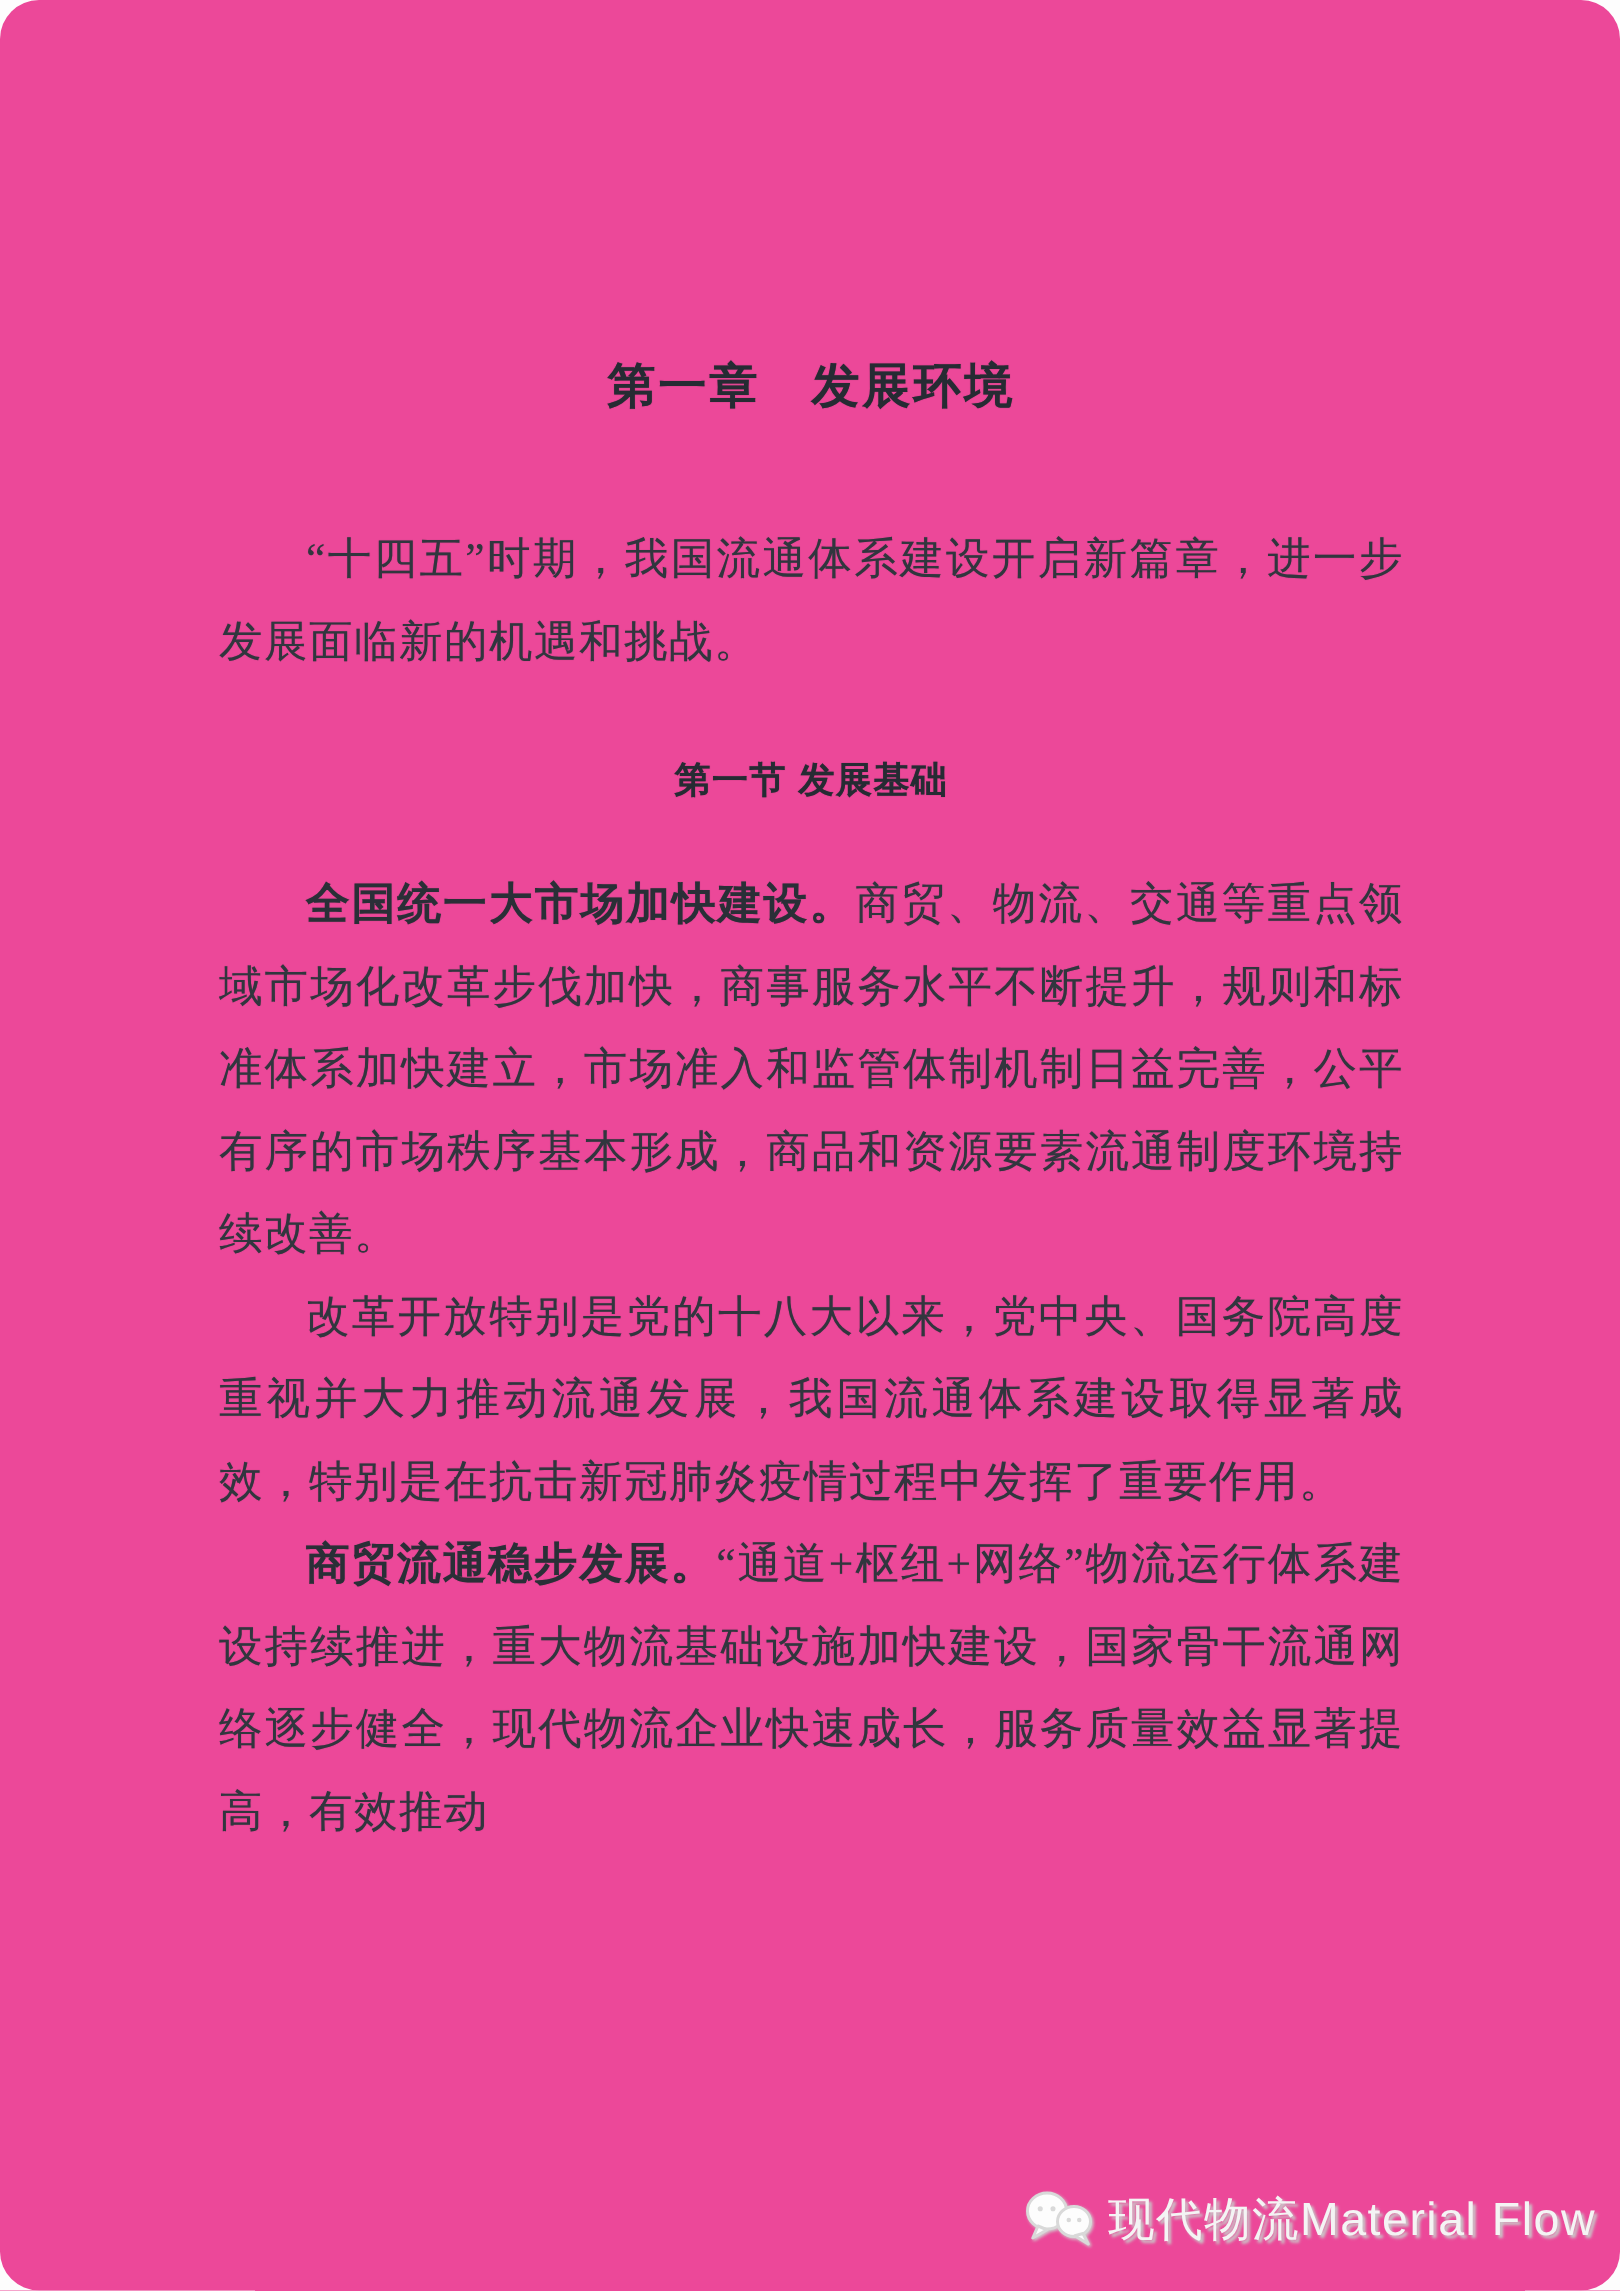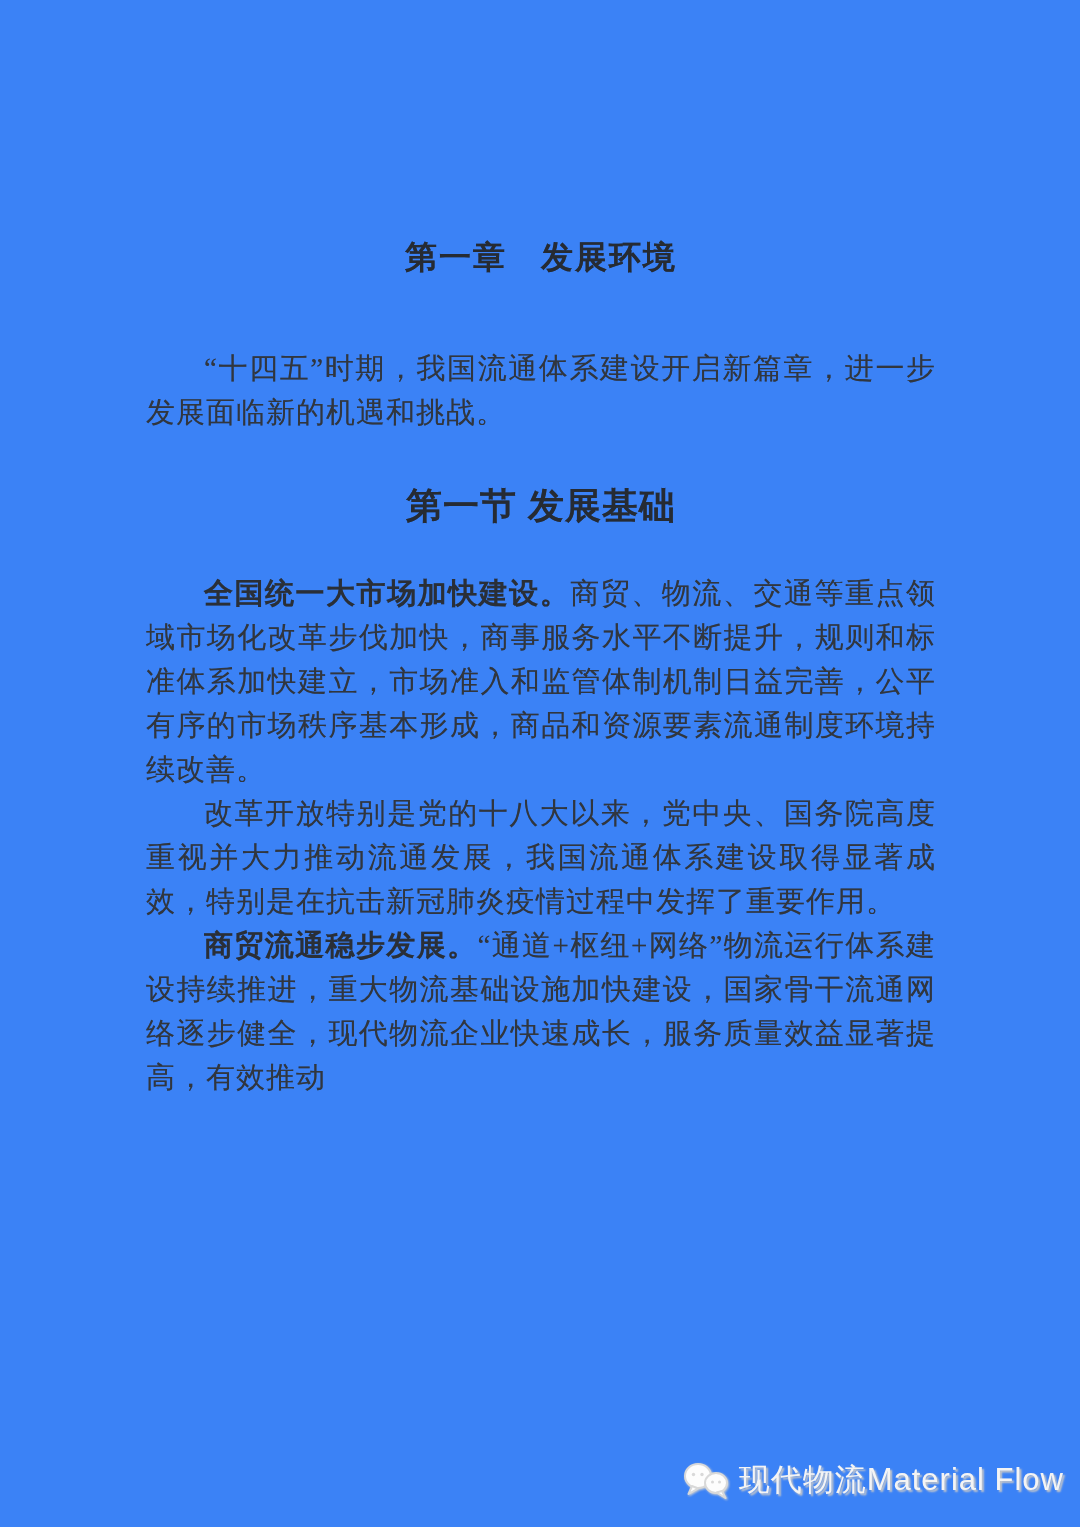--- a/index.html
+++ b/index.html
@@ -6,21 +6,22 @@
   body {
     width:1080px; height:1527px;
     background:#fdfdfd;
     position:relative;
     overflow:hidden;
     font-family:"Liberation Serif", serif;
     color:#31363e;
   }
   .sheet {
     position:absolute; inset:0;
-    background:#3b82f6;
+    background:#ec4899;
+    border-radius:26px;
   }
   .content {
     position:absolute;
     left:146px;
     width:790px;
     top:0;
   }
   .chapter-title {
     margin:236px 0 0 0;
     text-align:center;
@@ -37,46 +38,46 @@
     line-height:55px;
     text-align:justify;
     text-indent:2em;
     letter-spacing:1px;
     text-shadow:0 0 0.6px rgba(45,50,60,0.45);
   }
   .section-title {
     margin:48px 0 0 0;
     text-align:center;
     font-family:"Liberation Sans", sans-serif;
-    font-size:36px;
+    font-size:24px;
     font-weight:700;
     letter-spacing:1px;
     color:#262b33;
     text-shadow:0 0 0.6px rgba(30,34,42,0.55);
   }
   .body-text { margin-top:40px; }
   .para {
     font-size:29px;
-    line-height:44px;
+    line-height:55px;
     text-align:justify;
     text-indent:2em;
     letter-spacing:1px;
     text-shadow:0 0 0.6px rgba(45,50,60,0.45);
   }
   .para .lead {
     font-weight:700;
     font-family:"Liberation Sans", sans-serif;
     color:#2a2f37;
   }
   .footer-watermark {
     position:absolute;
     right:16px;
     bottom:26px;
     display:flex;
-    align-items:flex-end;
+    align-items:flex-start;
     gap:8px;
   }
   .brand-text {
     font-family:"Liberation Sans", sans-serif;
     font-size:31px;
     color:#f4f4f4;
     text-shadow:2px 2px 2px #c8c8c8;
     letter-spacing:1px;
     white-space:nowrap;
   }

